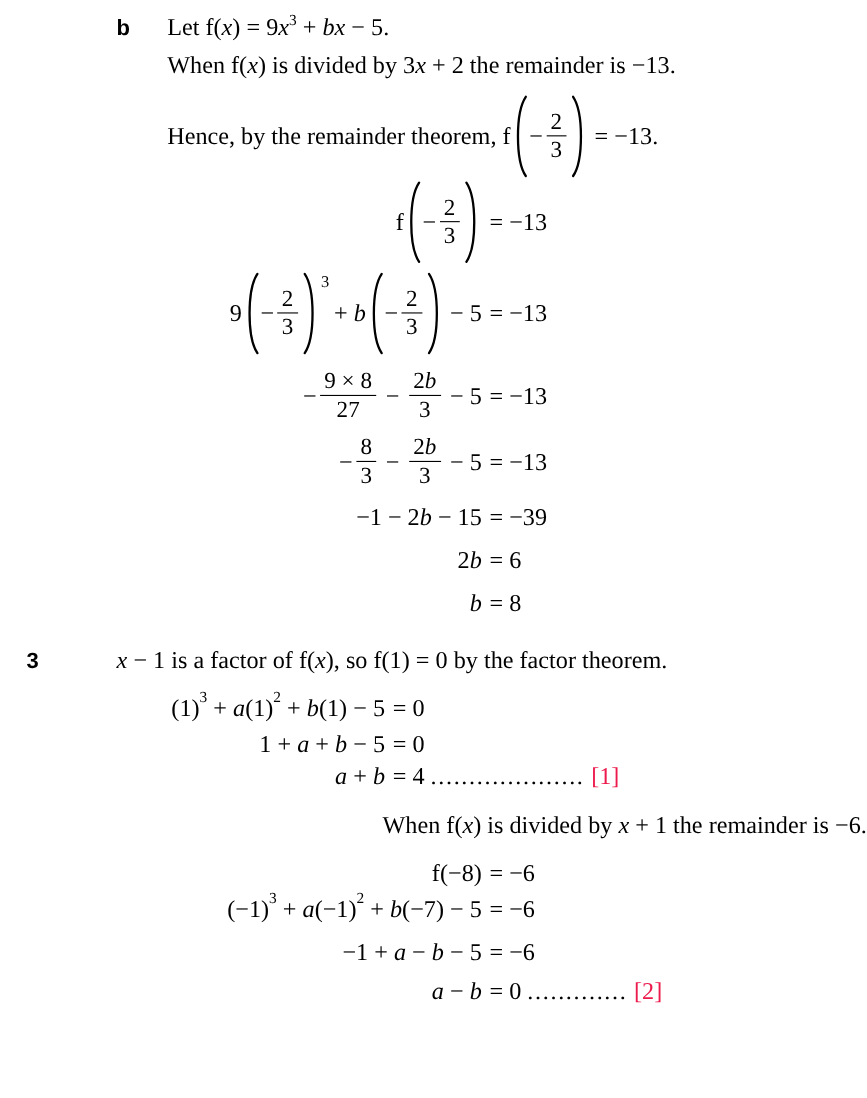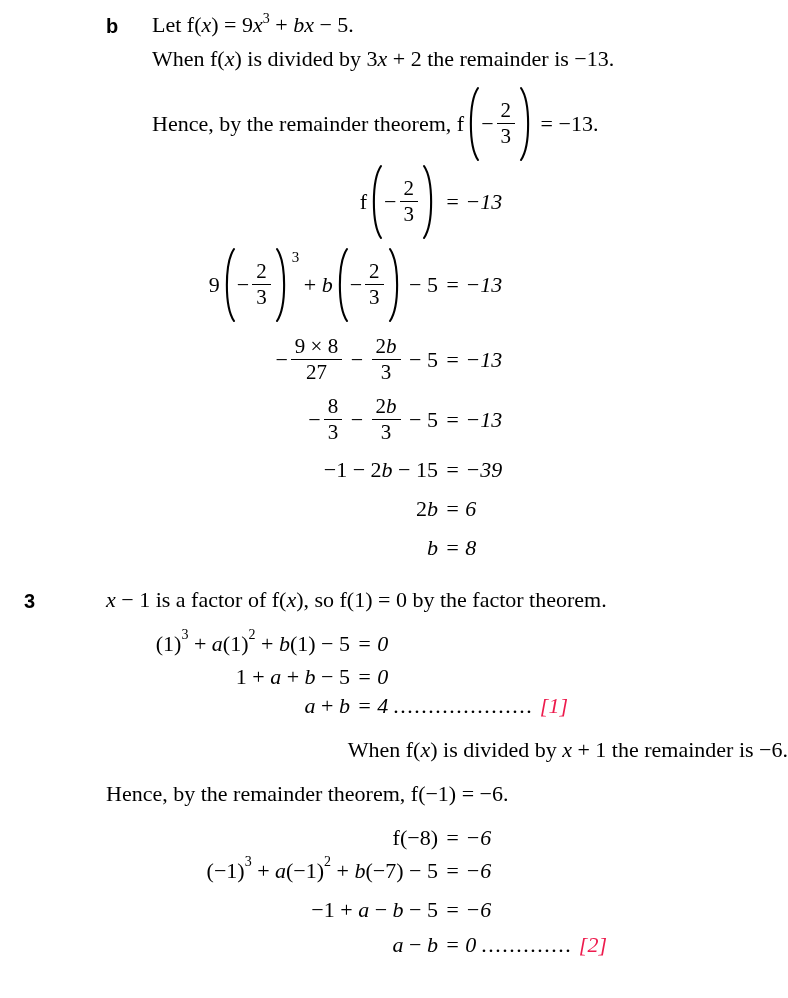--- a/index.html
+++ b/index.html
@@ -21,21 +21,21 @@
   .marker{
     position:absolute;top:2px;
     font-family:"Liberation Sans",sans-serif;
     font-weight:bold;font-size:20px;
   }
   .mb{left:106px;}
   .m3{left:24px;}
   
   .eq{display:flex;align-items:center;}
   .eq .lhs{display:flex;align-items:center;justify-content:flex-end;flex:none;}
-  .eq .rhs{display:flex;align-items:center;padding-left:7px;flex:none;font-style:italic;}
+  .eq .rhs{display:flex;align-items:center;padding-left:7px;flex:none;}
   .col-a .lhs{width:438px;}
   .col-b .lhs{width:350px;}
   
   .frac{display:inline-flex;flex-direction:column;text-align:center;margin:0 3px;font-size:21px;line-height:1.12;flex:none;}
   .frac .num{padding:0 4px 1px;}
   .frac .den{border-top:1.8px solid currentColor;padding:1px 4px 0;}
   
   .bp{flex:none;margin:0 1px;display:block;}
   .bigsup{font-size:15px;position:relative;top:-28px;left:1px;}
   
@@ -190,23 +190,20 @@
 
   <div class="eq col-b r-q3">
     <span class="lhs"><span class="it">a</span><span> + </span><span class="it">b</span></span>
     <span class="rhs"><span>= 4 </span><span class="dots">....................</span><span class="ref">[1]</span></span>
   </div>
 
   <div class="trow ind-3 r-t2">
     <span>When f(</span><span class="it">x</span><span>) is divided by </span><span class="it">x</span><span> + 1 the remainder is −6.</span>
   </div>
 
-  <div class="trow ind-3 r-t3">
-    <span>Hence, by the remainder theorem, f(−1) = −6.</span>
-  </div>
 
   <div class="eq col-a r-q4">
     <span class="lhs"><span>f(−8)</span></span>
     <span class="rhs"><span>= −6</span></span>
   </div>
 
   <div class="eq col-a r-q5">
     <span class="lhs">
       <span>(−1)</span><span class="sup">3</span><span> + </span><span class="it">a</span><span>(−1)</span><span class="sup">2</span><span> + </span><span class="it">b</span><span>(−7) − 5</span>
     </span>

